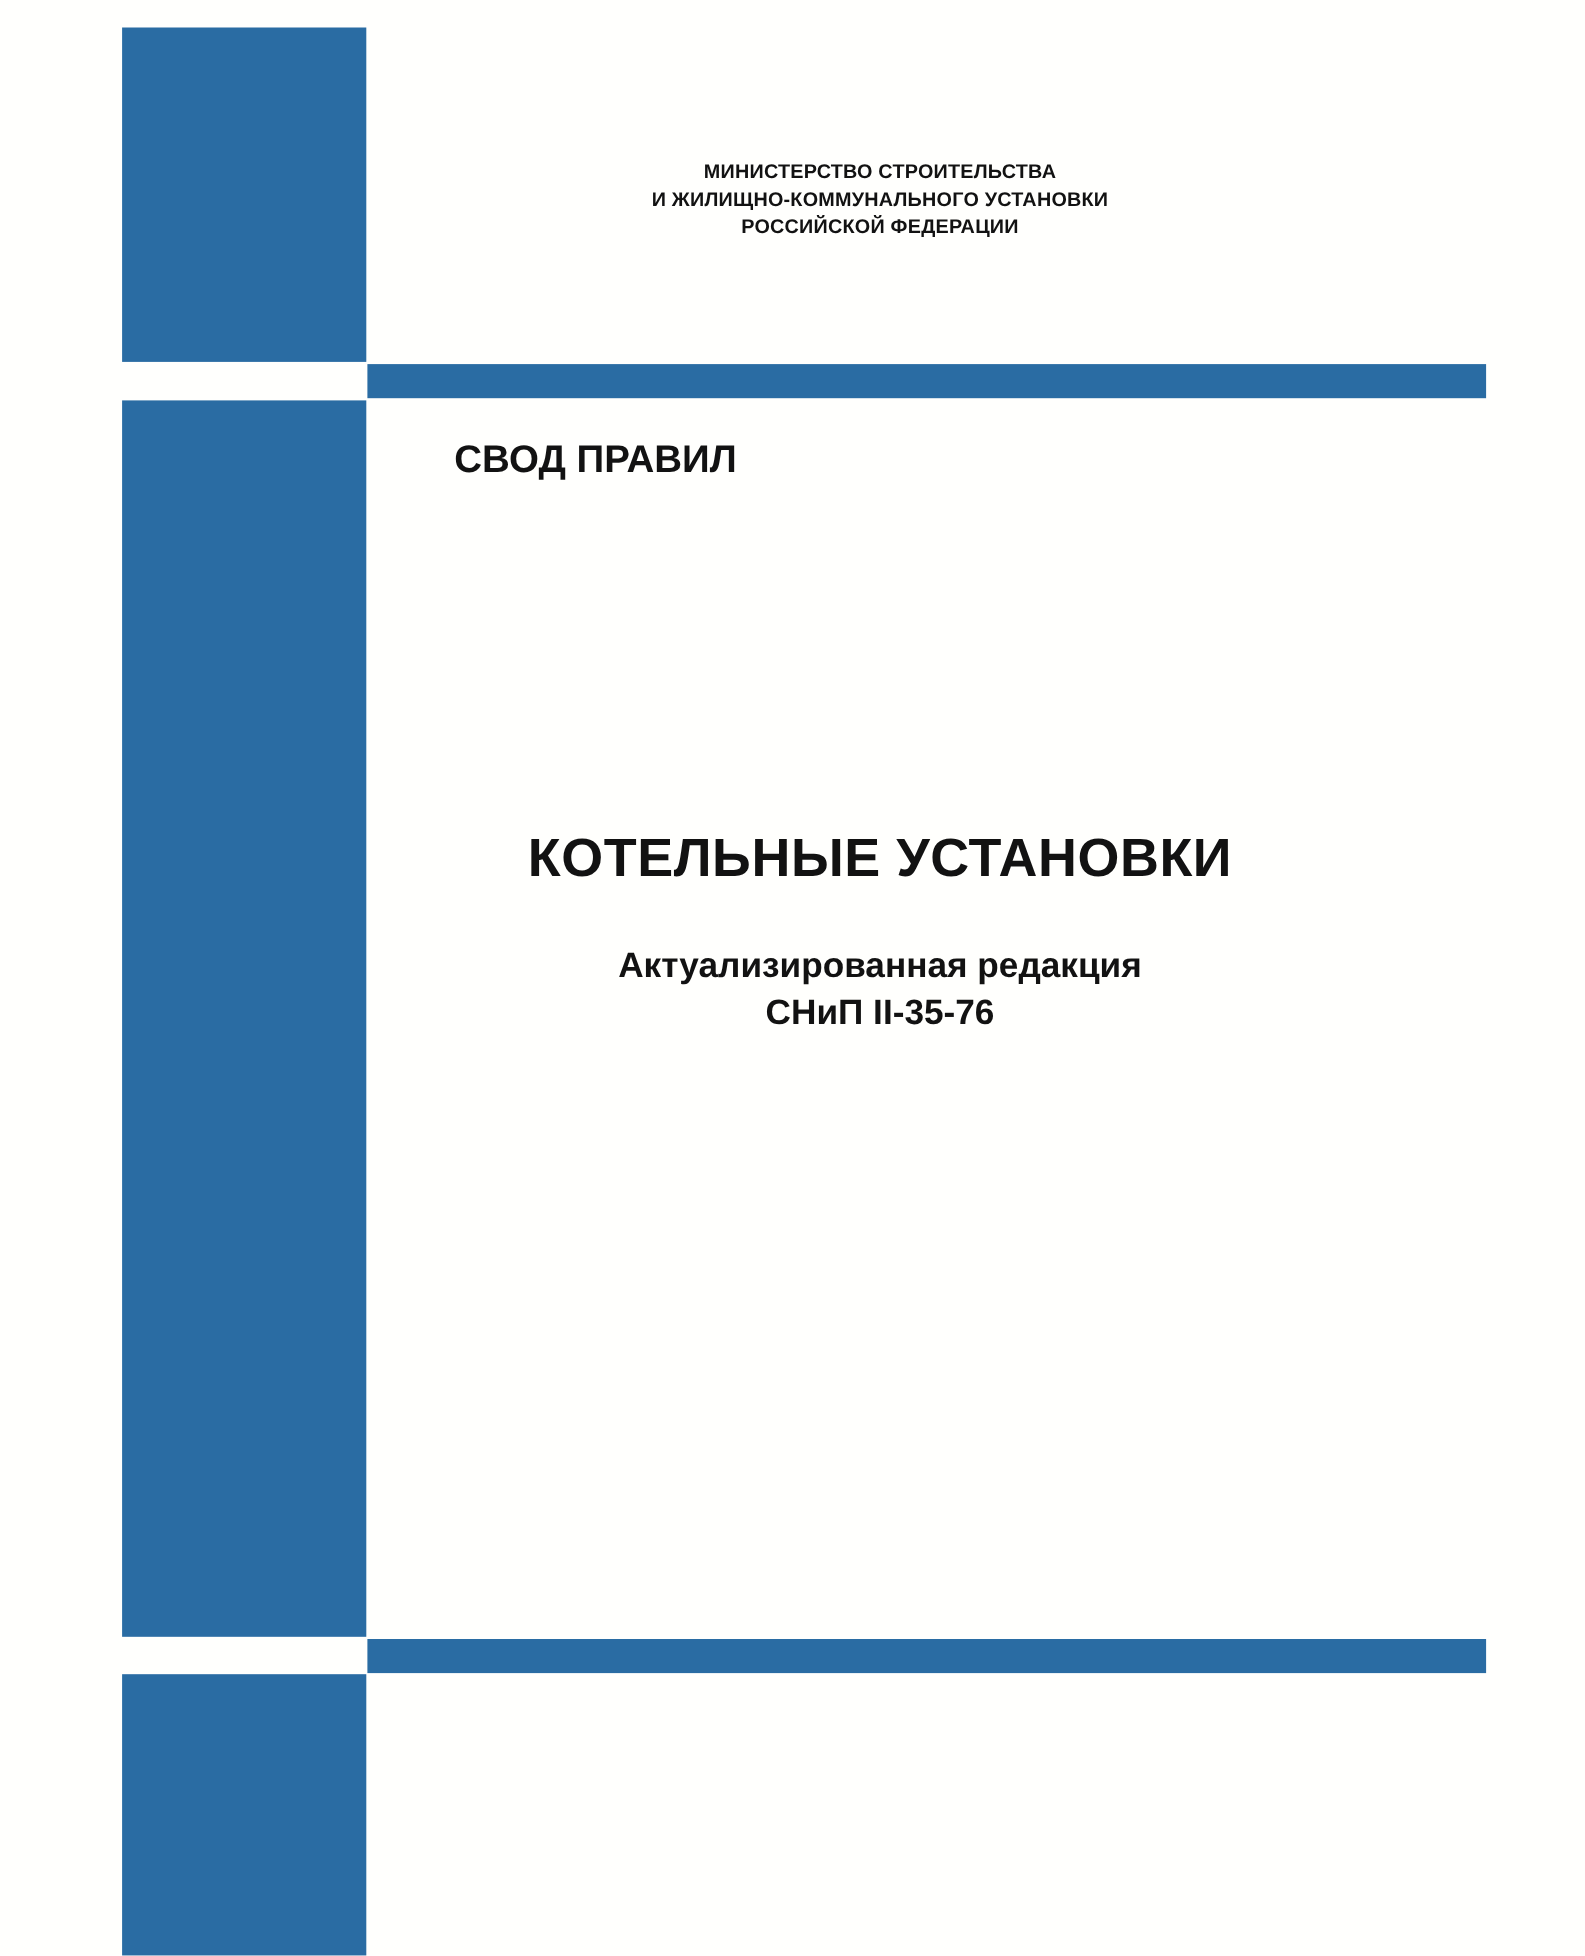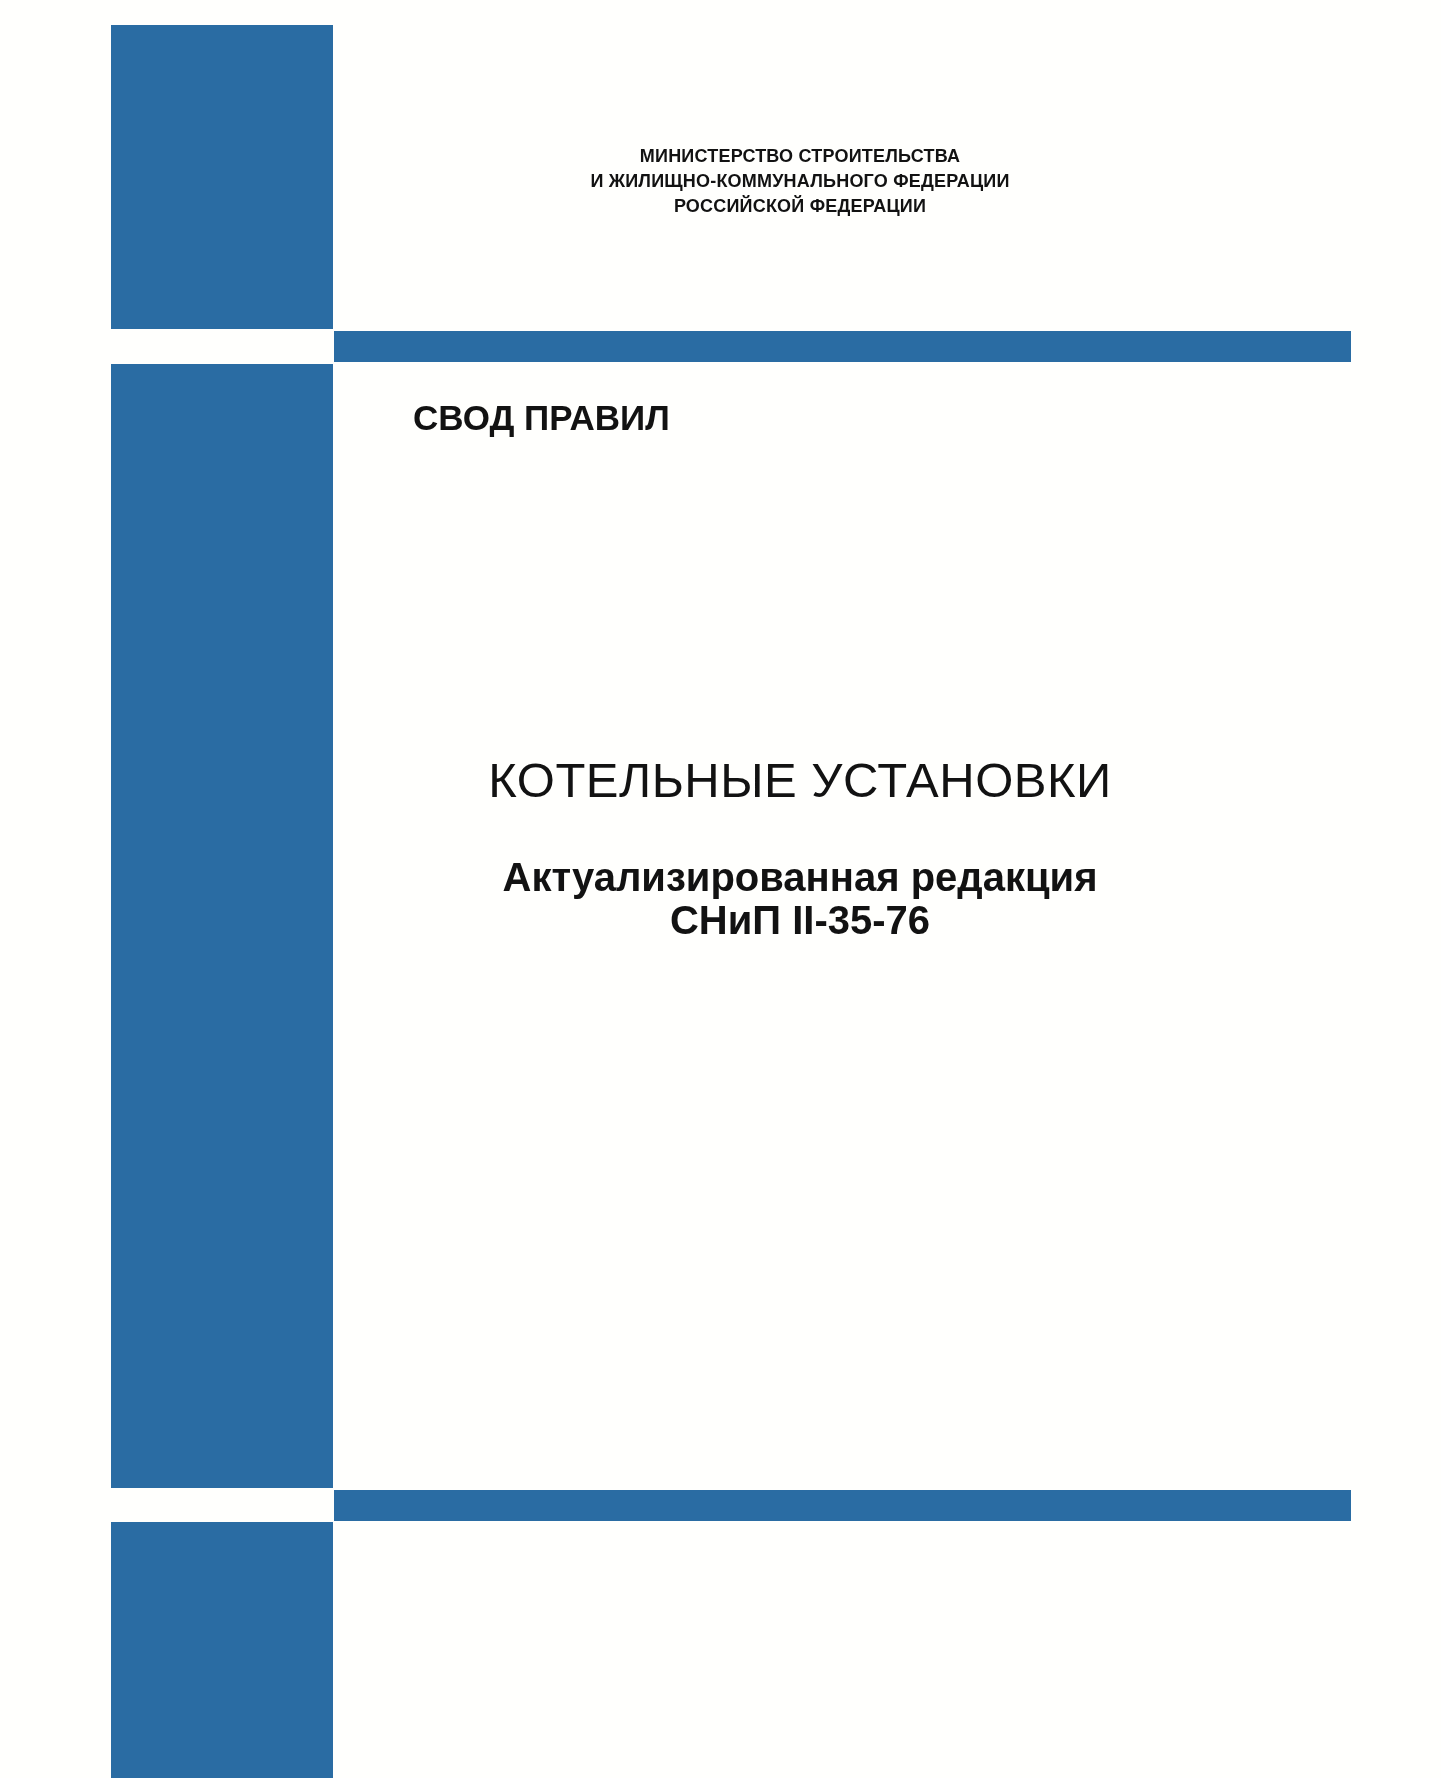--- a/index.html
+++ b/index.html
@@ -37,49 +37,49 @@
     align-items: baseline;
     font-weight: bold;
     font-size: 35px;
     line-height: 44px;
     white-space: nowrap;
   }
   .doc-title {
     position: absolute;
     left: 390px; top: 755px; width: 820px;
     text-align: center;
-    font-weight: normal;
+    font-weight: bold;
     font-size: 49px;
     line-height: 50px;
     letter-spacing: 0.5px;
     white-space: nowrap;
   }
   .doc-subtitle {
     position: absolute;
     left: 390px; top: 856px; width: 820px;
     text-align: center;
     font-weight: bold;
-    font-size: 40px;
+    font-size: 32px;
     line-height: 43px;
   }
 </style>
 </head>
 <body>
 
 <div id="page">
 
   <div class="bar vbar-top accent-bg" style="background: rgb(42, 108, 163);"></div>
   <div class="bar vbar-mid accent-bg" style="background: rgb(42, 108, 163);"></div>
   <div class="bar vbar-bottom accent-bg" style="background: rgb(42, 108, 163);"></div>
   <div class="bar hbar-top accent-bg" style="background: rgb(42, 108, 163);"></div>
   <div class="bar hbar-bottom accent-bg" style="background: rgb(42, 108, 163);"></div>
 
   <div class="ministry">
     <div>МИНИСТЕРСТВО СТРОИТЕЛЬСТВА</div>
-    <div>И ЖИЛИЩНО-КОММУНАЛЬНОГО ФЕДЕРАЦИИ</div>
+    <div>И ЖИЛИЩНО-КОММУНАЛЬНОГО УСТАНОВКИ</div>
     <div>РОССИЙСКОЙ ФЕДЕРАЦИИ</div>
   </div>
 
   <div class="header-row">
     <span>СВОД ПРАВИЛ</span>
   </div>
 
   <div class="doc-title">КОТЕЛЬНЫЕ УСТАНОВКИ</div>
 
   <div class="doc-subtitle">

